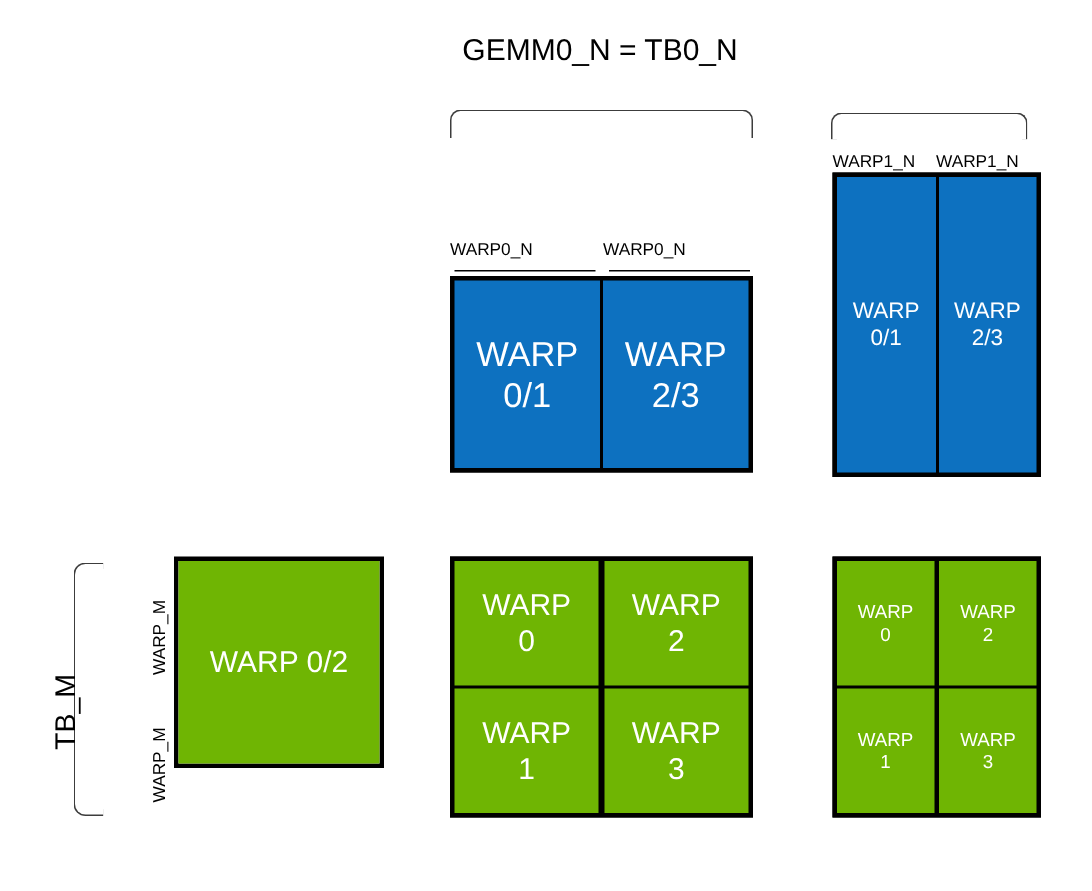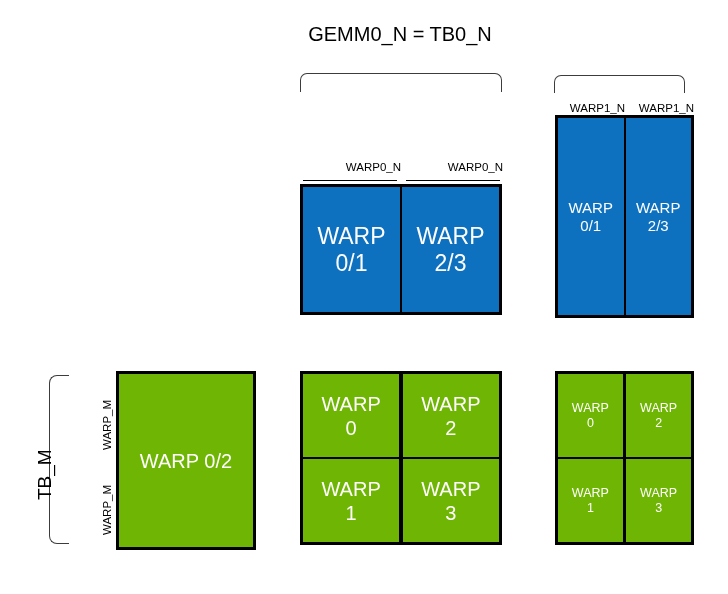--- a/index.html
+++ b/index.html
@@ -58,21 +58,21 @@
     position: absolute;
     border-top: 1.5px solid #000000;
     height: 0;
   }
 
   
   .collabel {
     position: absolute;
     font-size: 11.5px;
     color: #000000;
-    text-align: right;
+    text-align: left;
     white-space: nowrap;
     line-height: 14px;
   }
 
   
   .rotlabel {
     position: absolute;
     font-size: 11.5px;
     color: #000000;
     white-space: nowrap;
@@ -165,21 +165,21 @@
 2/3</div>
   </div>
 
   <div class="vbrace" style="left:49px; top:375px; width:20px; height:169px;"></div>
 
   <div class="rotlabel-big" style="left:34px; top:500px;">TB_M</div>
 
   <div class="rotlabel" style="left:101px; top:450px;">WARP_M</div>
   <div class="rotlabel" style="left:101px; top:535px;">WARP_M</div>
 
-  <div class="block col" style="left:116px; top:371px; width:140px; height:179px;">
+  <div class="block col" style="left:116px; top:371px; width:140px; height:141px;">
     <div class="cell green t-md">WARP 0/2</div>
   </div>
 
   <div class="block col" style="left:300px; top:371px; width:202px; height:174px;">
     <div class="cellgroup row">
       <div class="cell green t-md">WARP
 0</div>
       <div class="cell green t-md">WARP
 2</div>
     </div>

